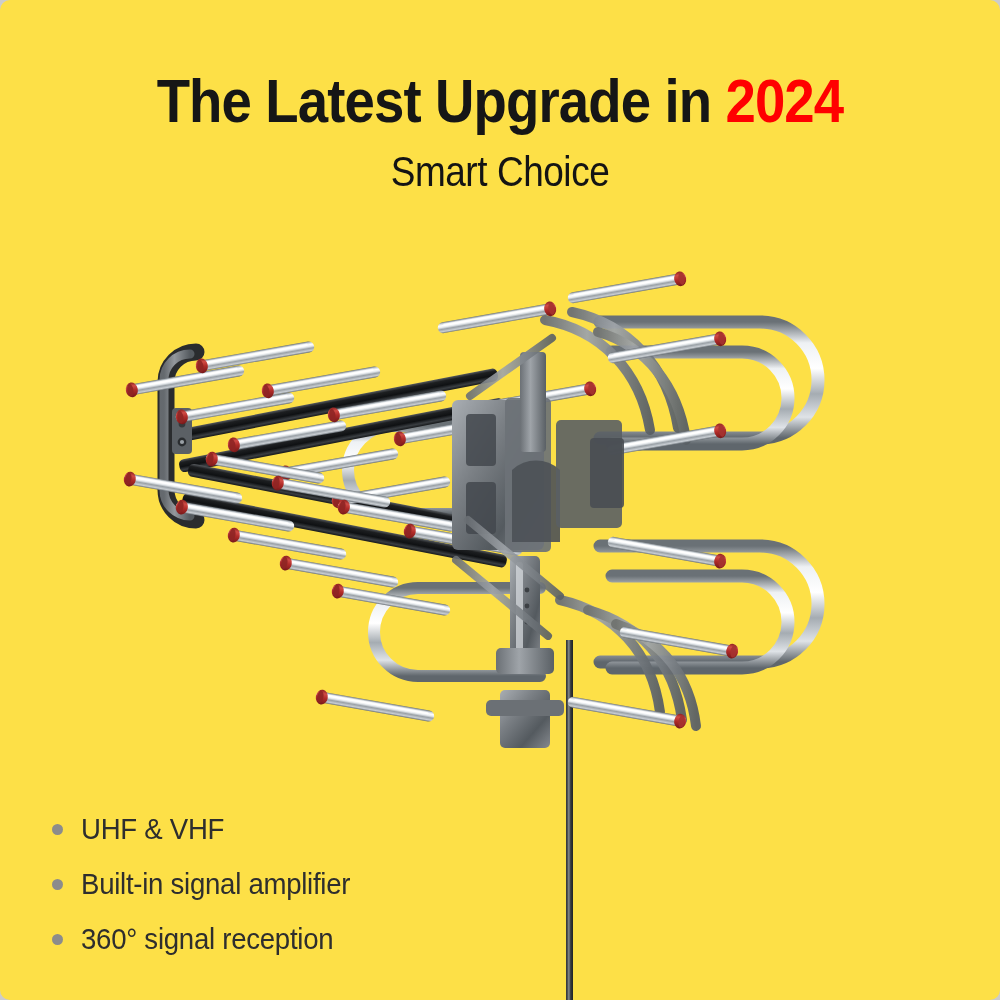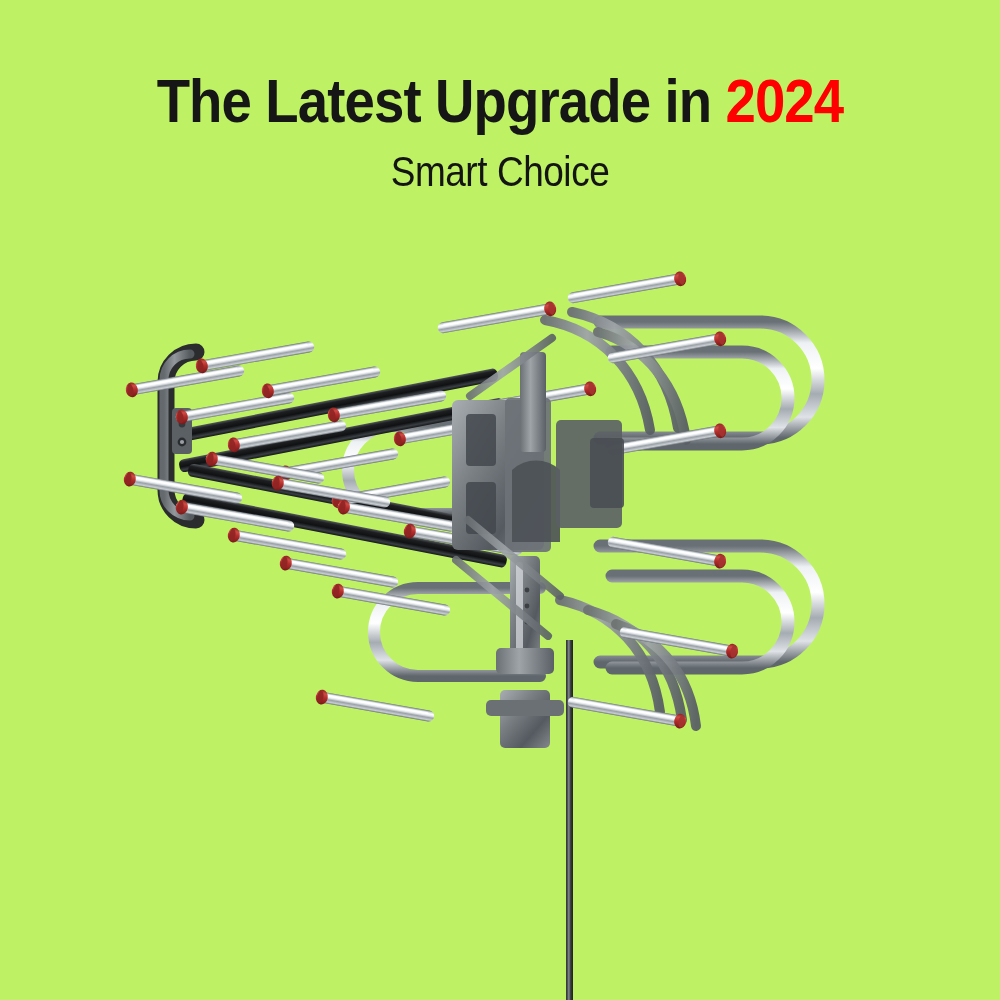--- a/index.html
+++ b/index.html
@@ -2,21 +2,21 @@
 <html><head>
 <meta charset="utf-8">
 <style>
   html,body{margin:0;padding:0;}
   body{
     width:1000px;height:1000px;overflow:hidden;
     background:#cccccc;
     font-family:"Liberation Sans", sans-serif;
     position:relative;
   }
-  #stage{position:absolute;inset:0;background:#bef264;}
+  #stage{position:absolute;inset:0;background:#fde047;border-radius:10px;}
 
   
   .headline{
     position:absolute;top:68px;left:0;width:1000px;text-align:center;
     font-size:62px;font-weight:bold;line-height:1.05;
     letter-spacing:-1px;color:#161616;
     transform:scaleX(.88);transform-origin:50% 50%;
     white-space:nowrap;
   }
   .headline .year{color:#ff0000;}
@@ -290,14 +290,28 @@
       <path d="M456 560 L 548 636"></path>
       <path d="M470 396 L 552 338"></path>
     </g>
   </svg>
 
   <div class="headline">
     <span>The Latest Upgrade in </span><span class="year">2024</span>
   </div>
   <div class="subtitle">Smart Choice</div>
 
+  <div class="features">
+    <div class="feat">
+      <span class="dot"></span>
+      <span class="feat-label">UHF &amp; VHF</span>
+    </div>
+    <div class="feat">
+      <span class="dot"></span>
+      <span class="feat-label">Built-in signal amplifier</span>
+    </div>
+    <div class="feat">
+      <span class="dot"></span>
+      <span class="feat-label">360°  signal reception</span>
+    </div>
+  </div>
 
 </div>
 
 </body></html>

